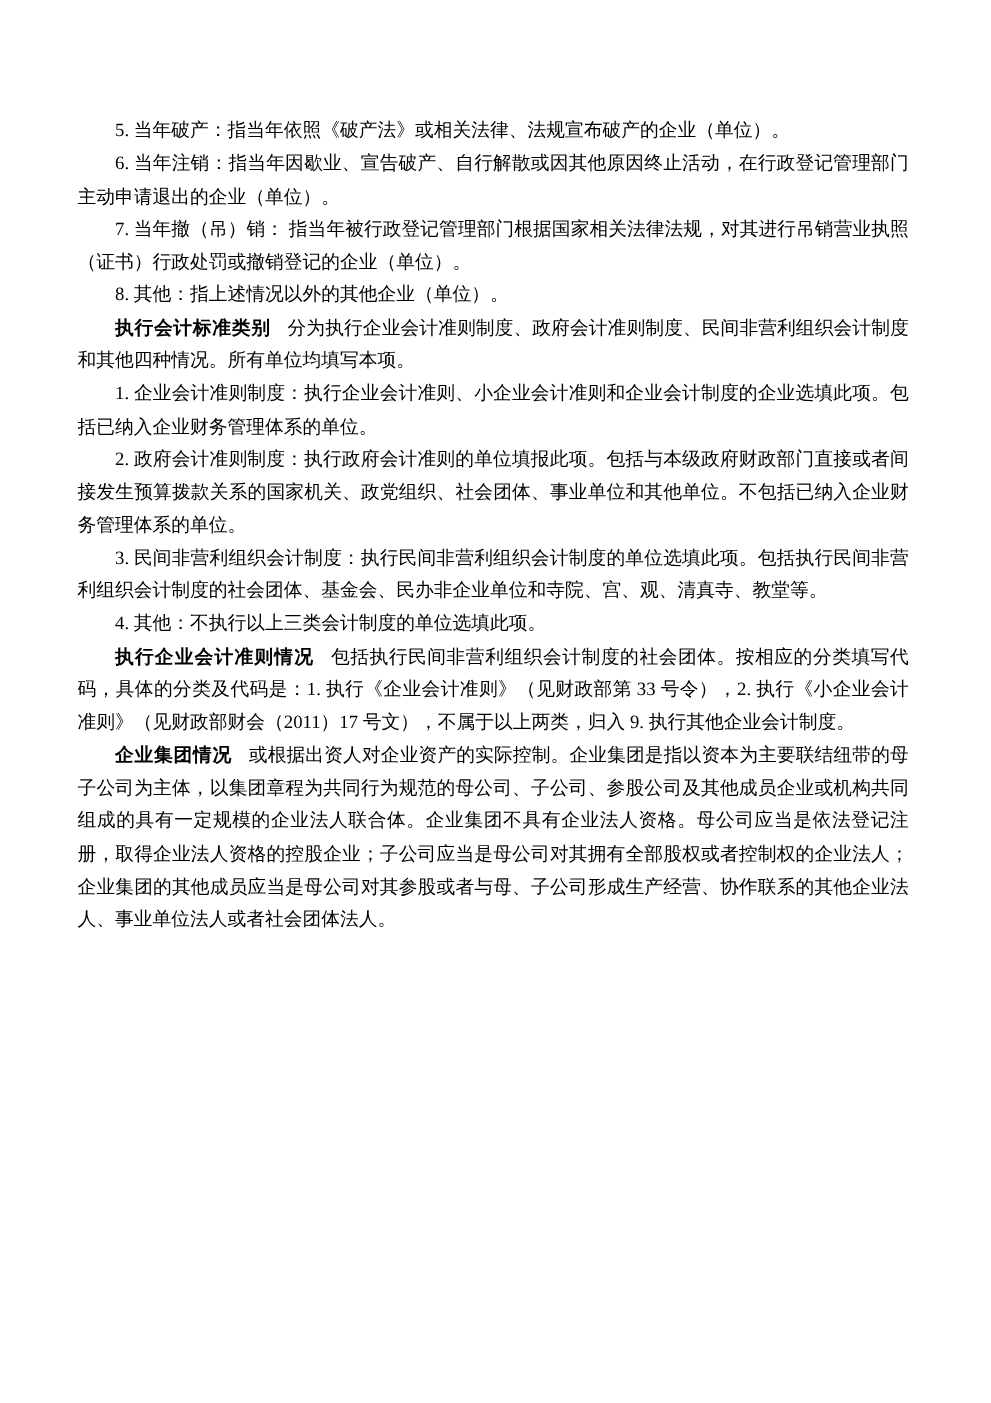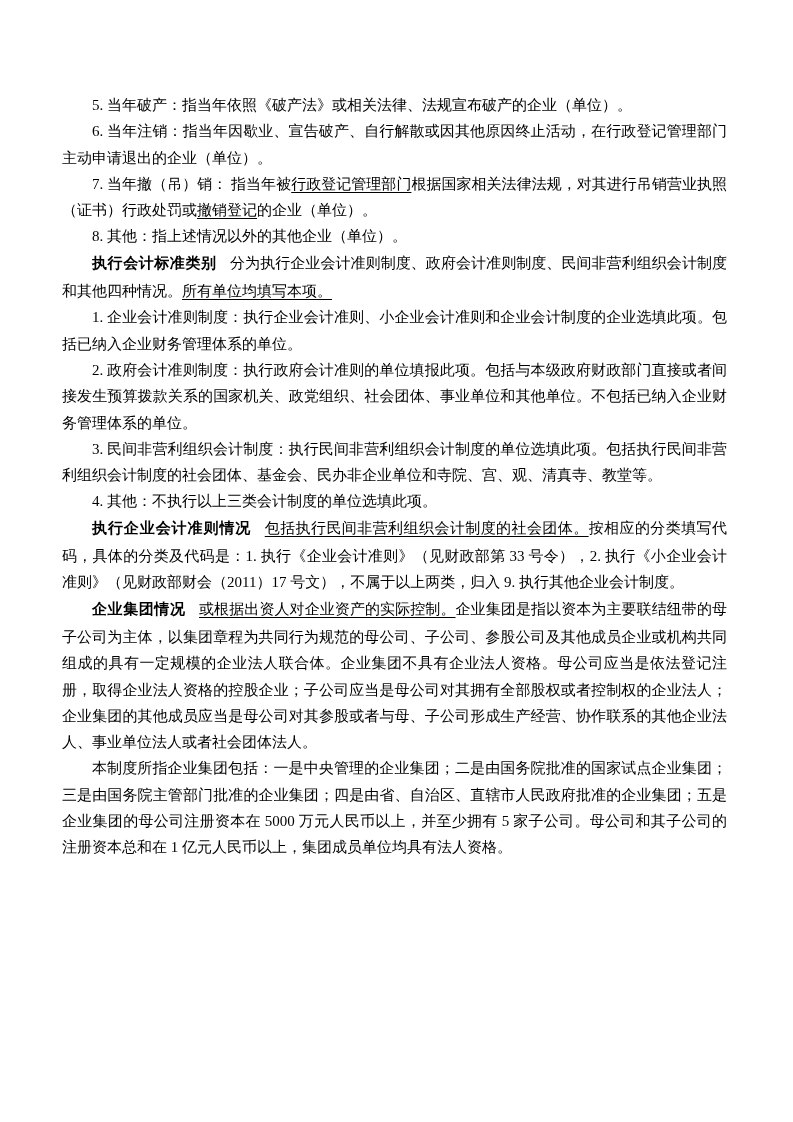--- a/index.html
+++ b/index.html
@@ -27,26 +27,25 @@
     text-justify: inter-ideograph;
   }
   .para {
     margin: 0;
     padding: 0;
     text-indent: 2em;
   }
   .seg { white-space: normal; }
   .seg-bold-head {
     font-weight: bold;
-    font-family: Liberation Mono, monospace;
+    font-family: Liberation Sans, sans-serif;
     letter-spacing: 0.5px;
     margin-right: 0.9em;
   }
   .seg-underline {
-    text-decoration: underline;
     text-decoration-thickness: 1px;
     text-underline-offset: 3px;
   }
   .page-footer {
     position: absolute;
     left: 90px;
     top: 1084px;
     font-size: 17px;
     word-spacing: 7px;
     color: #000000;
@@ -61,16 +60,15 @@
       <p class="para"><span class="seg seg-normal">6. 当年注销：指当年因歇业、宣告破产、自行解散或因其他原因终止活动，在行政登记管理部门主动申请退出的企业（单位）。</span></p>
       <p class="para"><span class="seg seg-normal">7. 当年撤（吊）销： 指当年被</span><span class="seg seg-underline">行政登记管理部门</span><span class="seg seg-normal">根据国家相关法律法规，对其进行吊销营业执照（证书）行政处罚或</span><span class="seg seg-underline">撤销登记</span><span class="seg seg-normal">的企业（单位）。</span></p>
       <p class="para"><span class="seg seg-normal">8. 其他：指上述情况以外的其他企业（单位）。</span></p>
       <p class="para"><span class="seg seg-bold-head">执行会计标准类别</span><span class="seg seg-normal">分为执行企业会计准则制度、政府会计准则制度、民间非营利组织会计制度和其他四种情况。</span><span class="seg seg-underline">所有单位均填写本项。</span></p>
       <p class="para"><span class="seg seg-normal">1. 企业会计准则制度：执行企业会计准则、小企业会计准则和企业会计制度的企业选填此项。包括已纳入企业财务管理体系的单位。</span></p>
       <p class="para"><span class="seg seg-normal">2. 政府会计准则制度：执行政府会计准则的单位填报此项。包括与本级政府财政部门直接或者间接发生预算拨款关系的国家机关、政党组织、社会团体、事业单位和其他单位。不包括已纳入企业财务管理体系的单位。</span></p>
       <p class="para"><span class="seg seg-normal">3. 民间非营利组织会计制度：执行民间非营利组织会计制度的单位选填此项。包括执行民间非营利组织会计制度的社会团体、基金会、民办非企业单位和寺院、宫、观、清真寺、教堂等。</span></p>
       <p class="para"><span class="seg seg-normal">4. 其他：不执行以上三类会计制度的单位选填此项。</span></p>
       <p class="para"><span class="seg seg-bold-head">执行企业会计准则情况</span><span class="seg seg-underline">包括执行民间非营利组织会计制度的社会团体。</span><span class="seg seg-normal">按相应的分类填写代码，具体的分类及代码是：1. 执行《企业会计准则》（见财政部第 33 号令），2. 执行《小企业会计准则》（见财政部财会（2011）17 号文），不属于以上两类，归入 9. 执行其他企业会计制度。</span></p>
       <p class="para"><span class="seg seg-bold-head">企业集团情况</span><span class="seg seg-underline">或根据出资人对企业资产的实际控制。</span><span class="seg seg-normal">企业集团是指以资本为主要联结纽带的母子公司为主体，以集团章程为共同行为规范的母公司、子公司、参股公司及其他成员企业或机构共同组成的具有一定规模的企业法人联合体。企业集团不具有企业法人资格。母公司应当是依法登记注册，取得企业法人资格的控股企业；子公司应当是母公司对其拥有全部股权或者控制权的企业法人；企业集团的其他成员应当是母公司对其参股或者与母、子公司形成生产经营、协作联系的其他企业法人、事业单位法人或者社会团体法人。</span></p>
-      <p class="para"><span class="seg seg-normal">本制度所指企业集团包括：一是中央管理的企业集团；二是由国务院批准的国家试点企业集团；三是由国务院主管部门批准的企业集团；四是由省、自治区、直辖市人民政府批准的企业集团；五是企业集团的母公司注册资本在 5000 万元人民币以上，并至少拥有 5 家子公司。母公司和其子公司的注册资本总和在 1 亿元人民币以上，集团成员单位均具有法人资格。</span></p>
     </main>
   <footer class="page-footer">— 324 —</footer>
 </div>
 
 </body></html>

